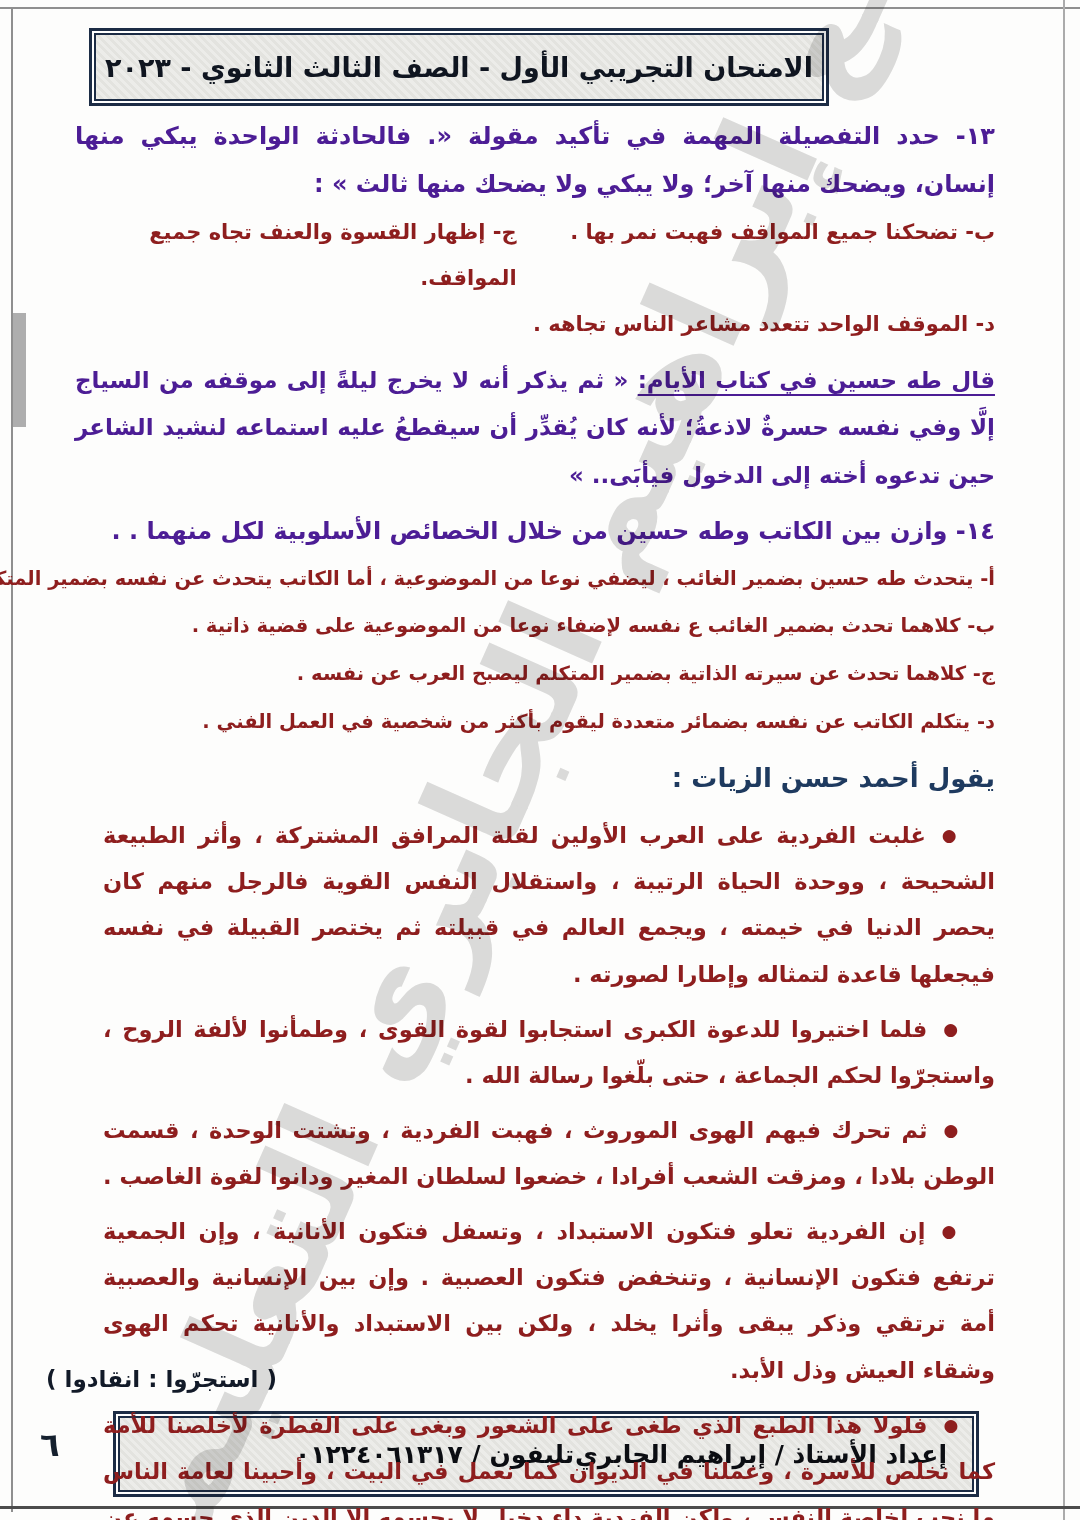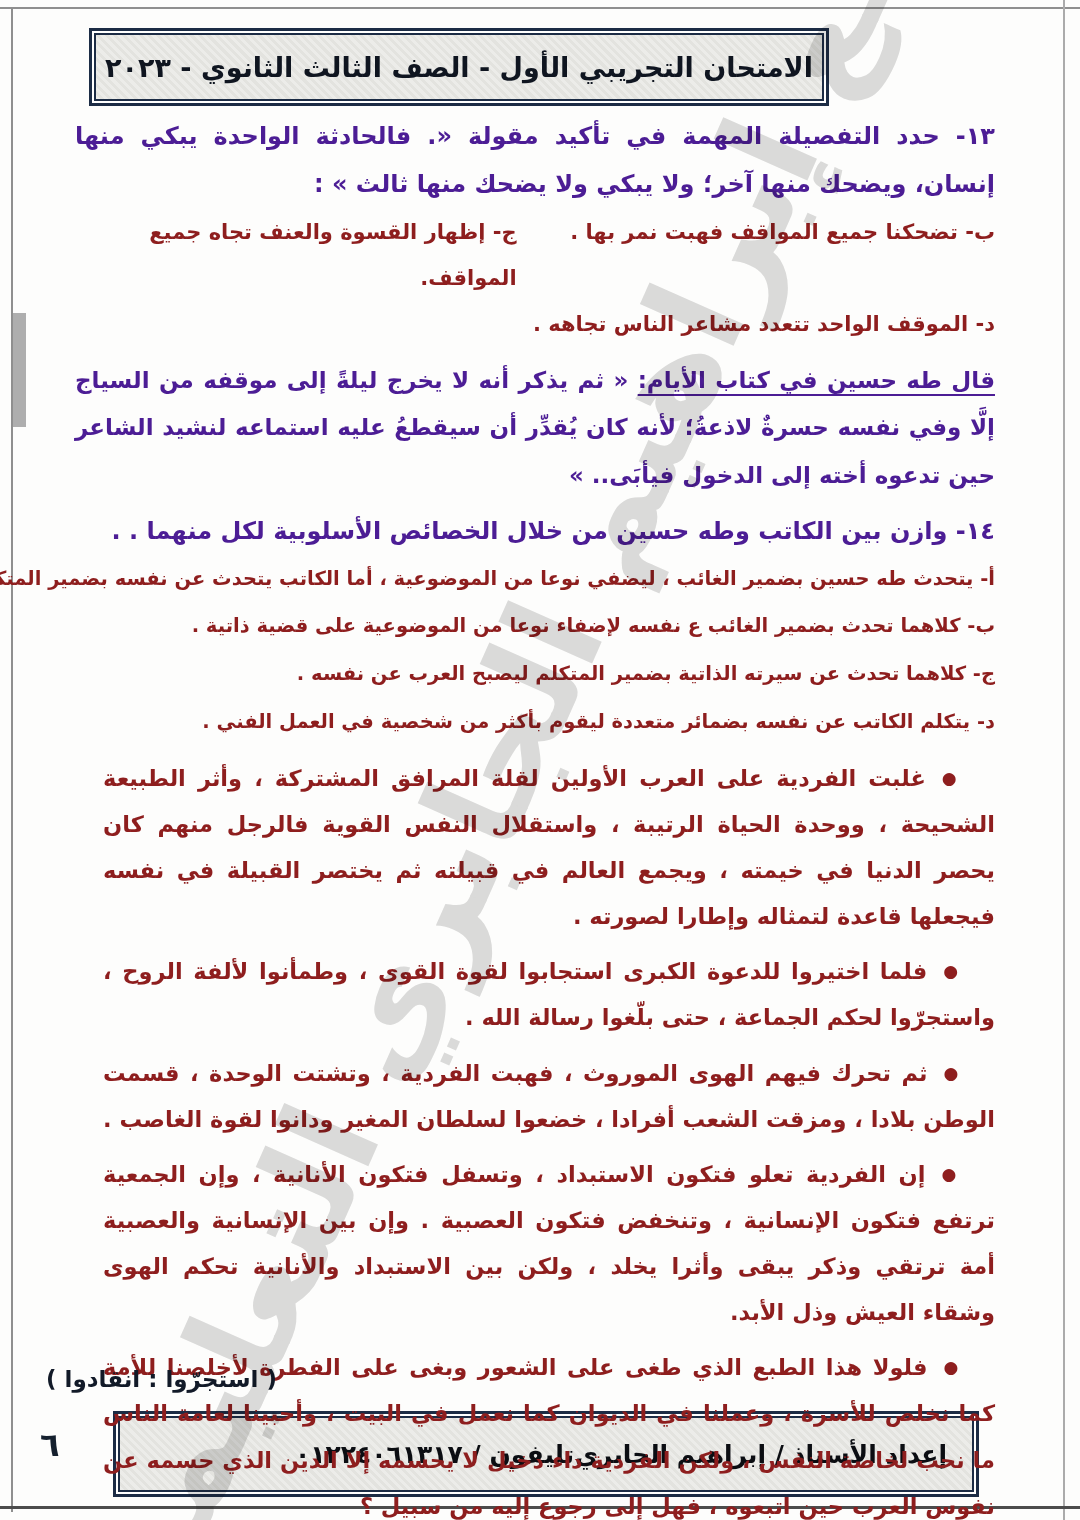--- a/index.html
+++ b/index.html
@@ -110,20 +110,21 @@
 
   <p class="q14-head navy">١٤- وازن بين الكاتب وطه حسين من خلال الخصائص الأسلوبية لكل منهما . .</p>
 
   <div class="maroon">
     <p class="opt14">أ- يتحدث طه حسين بضمير الغائب ، ليضفي نوعا من الموضوعية ، أما الكاتب يتحدث عن نفسه بضمير المتكلم</p>
     <p class="opt14">ب- كلاهما تحدث بضمير الغائب ع نفسه لإضفاء نوعا من الموضوعية على قضية ذاتية .</p>
     <p class="opt14">ج- كلاهما تحدث عن سيرته الذاتية بضمير المتكلم ليصبح العرب عن نفسه .</p>
     <p class="opt14">د- يتكلم الكاتب عن نفسه بضمائر متعددة ليقوم بأكثر من شخصية في العمل الفني .</p>
   </div>
 
+  <p class="zayat-head">يقول أحمد حسن الزيات :</p>
 
   <p class="bullet maroon"><span class="dot">●</span><span>غلبت الفردية على العرب الأولين لقلة المرافق المشتركة ، وأثر الطبيعة الشحيحة ، ووحدة الحياة الرتيبة ، واستقلال النفس القوية فالرجل منهم كان يحصر الدنيا في خيمته ، ويجمع العالم في قبيلته ثم يختصر القبيلة في نفسه فيجعلها قاعدة لتمثاله وإطارا لصورته .</span></p>
 
   <p class="bullet maroon"><span class="dot">●</span><span>فلما اختيروا للدعوة الكبرى استجابوا لقوة القوى ، وطمأنوا لألفة الروح ، واستجرّوا لحكم الجماعة ، حتى بلّغوا رسالة الله .</span></p>
 
   <p class="bullet maroon"><span class="dot">●</span><span>ثم تحرك فيهم الهوى الموروث ، فهبت الفردية ، وتشتت الوحدة ، قسمت الوطن بلادا ، ومزقت الشعب أفرادا ، خضعوا لسلطان المغير ودانوا لقوة الغاصب .</span></p>
 
   <p class="bullet maroon"><span class="dot">●</span><span>إن الفردية تعلو فتكون الاستبداد ، وتسفل فتكون الأنانية ، وإن الجمعية ترتفع فتكون الإنسانية ، وتنخفض فتكون العصبية . وإن بين الإنسانية والعصبية أمة ترتقي وذكر يبقى وأثرا يخلد ، ولكن بين الاستبداد والأنانية تحكم الهوى وشقاء العيش وذل الأبد.</span></p>
 
   <p class="bullet maroon"><span class="dot">●</span><span>فلولا هذا الطبع الذي طغى على الشعور وبغى على الفطرة لأخلصنا للأمة كما نخلص للأسرة ، وعملنا في الديوان كما نعمل في البيت ، وأحبينا لعامة الناس ما نحب لخاصة النفس ، ولكن الفردية داء دخيل لا يحسمه إلا الدين الذي حسمه عن نفوس العرب حين اتبعوه ، فهل إلى رجوع إليه من سبيل ؟</span></p>

